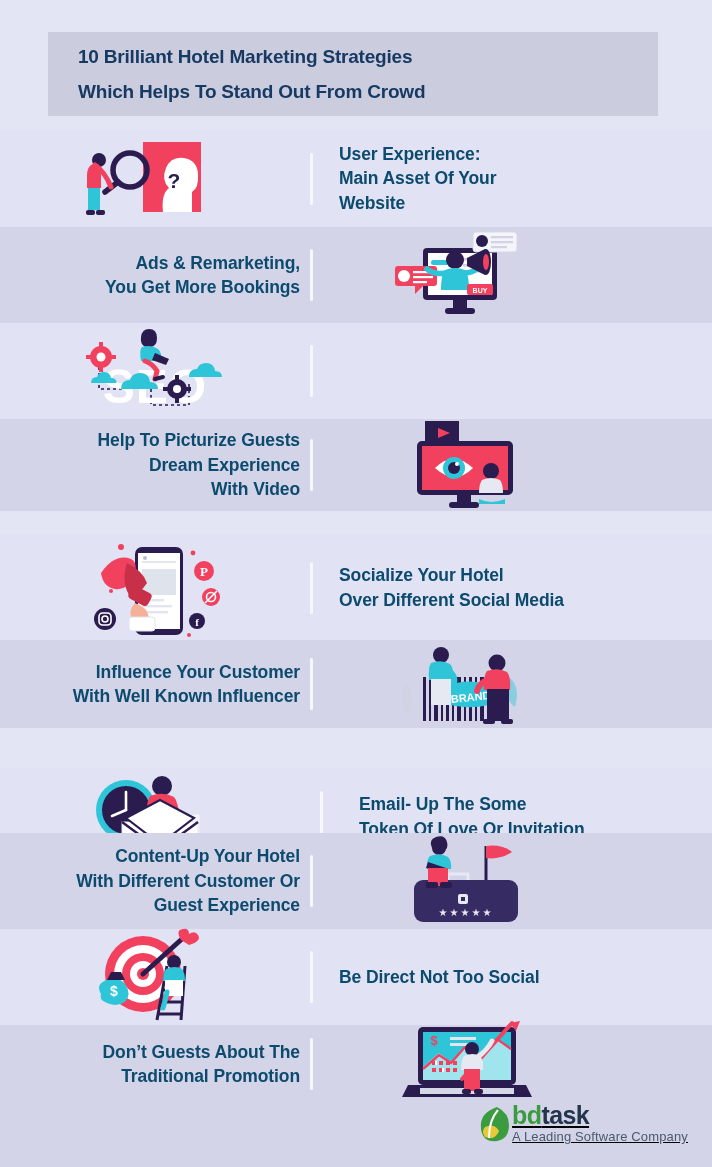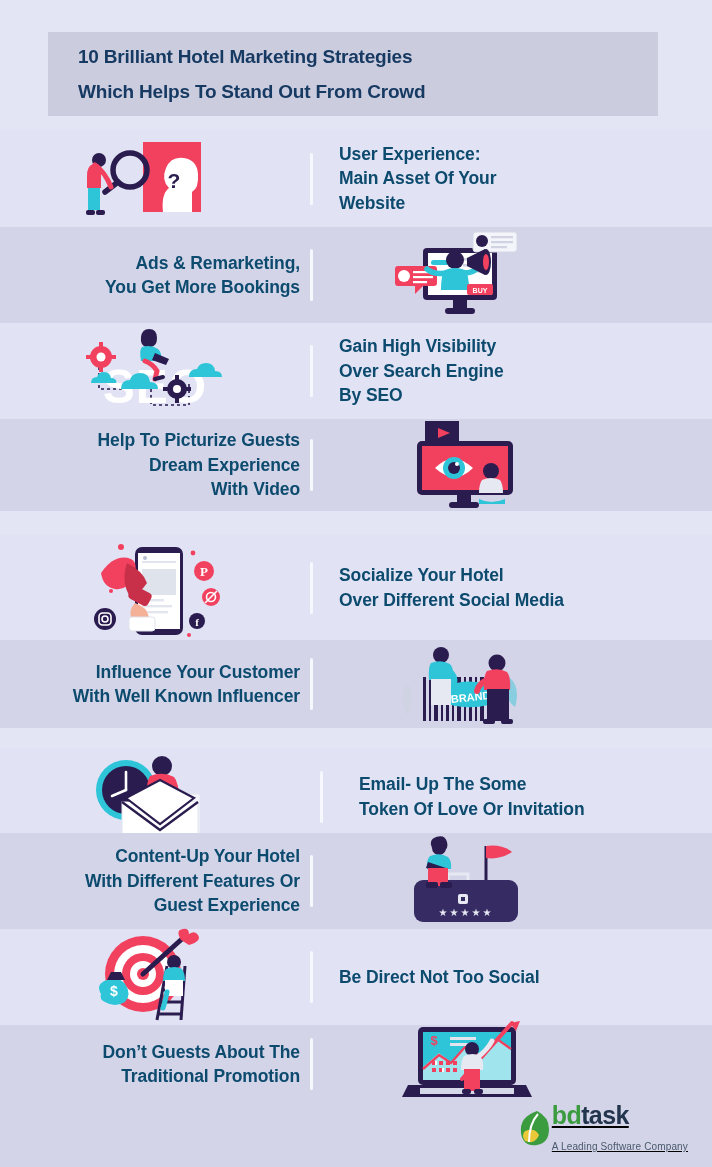--- a/index.html
+++ b/index.html
@@ -67,21 +67,21 @@
     background:#d3d4e8;
   }
   .logo{
     position:absolute; right:24px; top:0;
     display:flex; align-items:center; gap:1px;text-decoration:underline;
   }
   .logo-text-wrap{ display:flex; flex-direction:column; align-items:flex-start; }
   .logo-main{ font-size:25px; font-weight:bold; line-height:25px; letter-spacing:-0.6px;}
   .logo-bd{ color:#3a9c3f; }
   .logo-task{ color:#23344d; }
-  .logo-sub{ font-size:10px; color:#4a5a6b; letter-spacing:0.15px; margin-top:13px;}
+  .logo-sub{ font-size:13px; color:#4a5a6b; letter-spacing:0.15px; margin-top:1px;}
 
   
   svg{ display:block; overflow:visible; }
 </style>
 </head>
 <body>
 
 <div class="page">
 
   <div class="header-wrap">
@@ -198,23 +198,20 @@
         <path d="M6 56 q0 -6 6 -6 q1.5 -5 7 -5 q6 0 7 6 q5.5 0 5.5 5 z" fill="#2ec5d9"></path>
 
         <path d="M61 20 q-6 -2 -5 -10 q1 -8 8 -8 q8 0 8 9 q0 8 -6 9 z" fill="#2b1c4f"></path>
         <path d="M57 20 q9 -3 16 2 q4 3 3 12 l-20 0 q-2 -11 1 -14z" fill="#2ec5d9"></path>
         <path d="M60 34 q8 3 12 10 l-2 8" stroke="#f2415f" stroke-width="5" fill="none" stroke-linecap="round"></path>
         <path d="M70 52 l8 -2" stroke="#2b1c4f" stroke-width="4" fill="none" stroke-linecap="round"></path>
         <path d="M70 26 l14 6 l-3 6 l-14 -5 z" fill="#2b1c4f"></path>
       </svg>
     </div>
     <div class="divider"></div>
-    <div class="cell-text" style="white-space:pre-line">Gain High Visibility
-Over Search Engine
-By SEO</div>
   </div>
 
   <div class="row dark text-left" style="top:419px;height:92px;">
     <div class="cell-text" style="white-space:pre-line">Help To Picturize Guests
 Dream Experience
 With Video</div>
     <div class="divider"></div>
     <div class="cell-art">
       <svg width="126" height="92" viewBox="0 0 126 92">
 
@@ -326,21 +323,21 @@
         <circle cx="100" cy="22" r="8.5" fill="#2b1c4f"></circle>
         <path d="M90 30 q11 -4 20 1 q4 5 3 18 l-26 0 q-1 -14 3 -19z" fill="#f2415f"></path>
         <path d="M92 38 q-10 4 -12 12" stroke="#f2415f" stroke-width="6" fill="none" stroke-linecap="round"></path>
         <rect x="90" y="48" width="22" height="32" fill="#2b1c4f"></rect>
         <rect x="86" y="78" width="12" height="5" rx="2" fill="#2b1c4f"></rect>
         <rect x="104" y="78" width="12" height="5" rx="2" fill="#2b1c4f"></rect>
       </svg>
     </div>
   </div>
 
-  <div class="row light text-right" style="top:748px;height:97px;gap:10px;">
+  <div class="row light text-right" style="top:768px;height:97px;gap:10px;">
     <div class="cell-art">
       <svg width="138" height="90" viewBox="0 0 138 90">
 
         <circle cx="40" cy="38" r="30" fill="#2ec5d9"></circle>
         <circle cx="40" cy="38" r="24" fill="#2b1c4f"></circle>
         <line x1="40" y1="38" x2="40" y2="20" stroke="#fff" stroke-width="2.6" stroke-linecap="round"></line>
         <line x1="40" y1="38" x2="26" y2="44" stroke="#fff" stroke-width="2.6" stroke-linecap="round"></line>
 
         <rect x="84" y="42" width="30" height="40" fill="#f4f5fa" stroke="#e1e4ee"></rect>
 
@@ -354,21 +351,21 @@
         <path d="M40 46 l34 -18 l34 18 l-34 26 z" fill="#fff" stroke="#2b1c4f" stroke-width="2.2"></path>
       </svg>
     </div>
     <div class="divider"></div>
     <div class="cell-text" style="white-space:pre-line">Email- Up The Some
 Token Of Love Or Invitation</div>
   </div>
 
   <div class="row dark text-left" style="top:833px;height:96px;">
     <div class="cell-text" style="white-space:pre-line">Content-Up Your Hotel
-With Different Features Or
+With Different Customer Or
 Guest Experience</div>
     <div class="divider"></div>
     <div class="cell-art">
       <svg width="128" height="90" viewBox="0 0 128 90">
 
         <line x1="82" y1="10" x2="82" y2="48" stroke="#2b1c4f" stroke-width="3"></line>
         <path d="M82 10 q16 -2 26 6 q-12 8 -26 6 z" fill="#f2415f"></path>
 
         <path d="M44 48 l0 -10 l20 0 l0 10" fill="none" stroke="#e6e9f2" stroke-width="3"></path>
 

